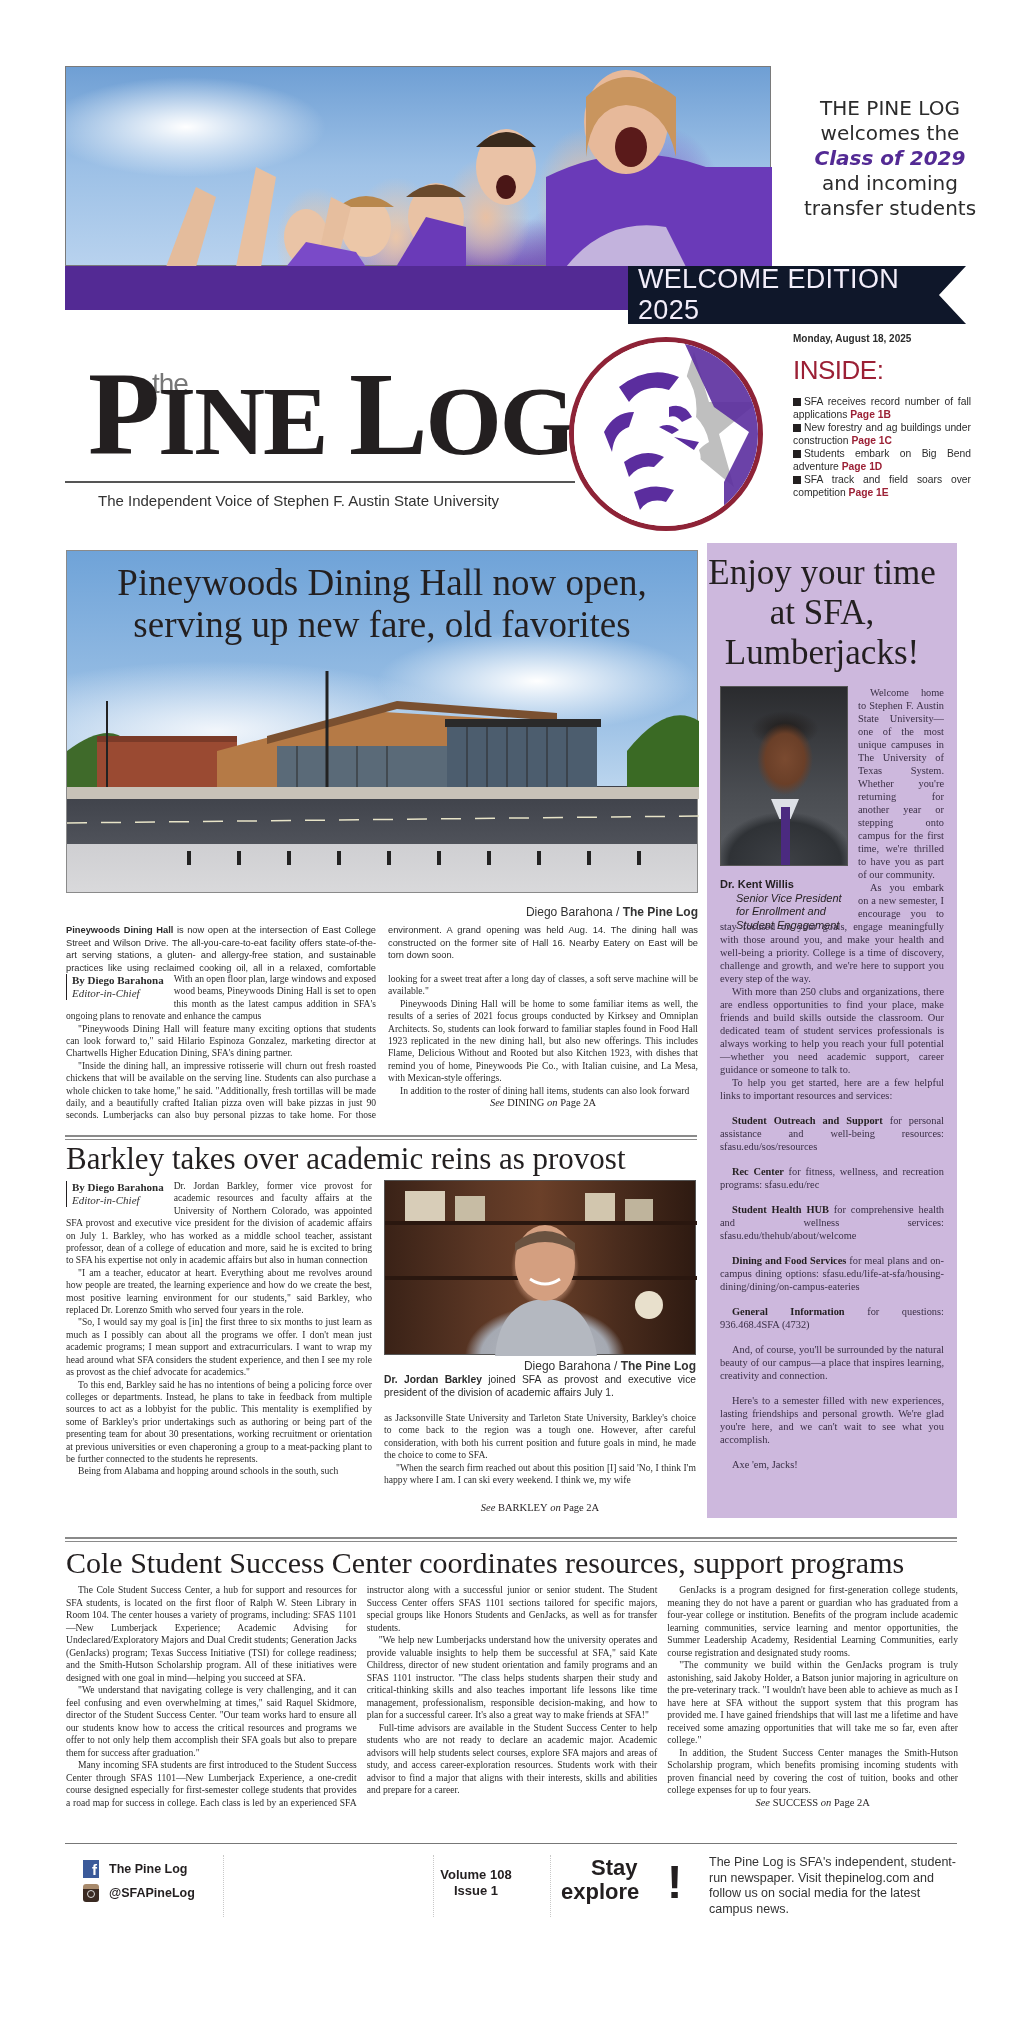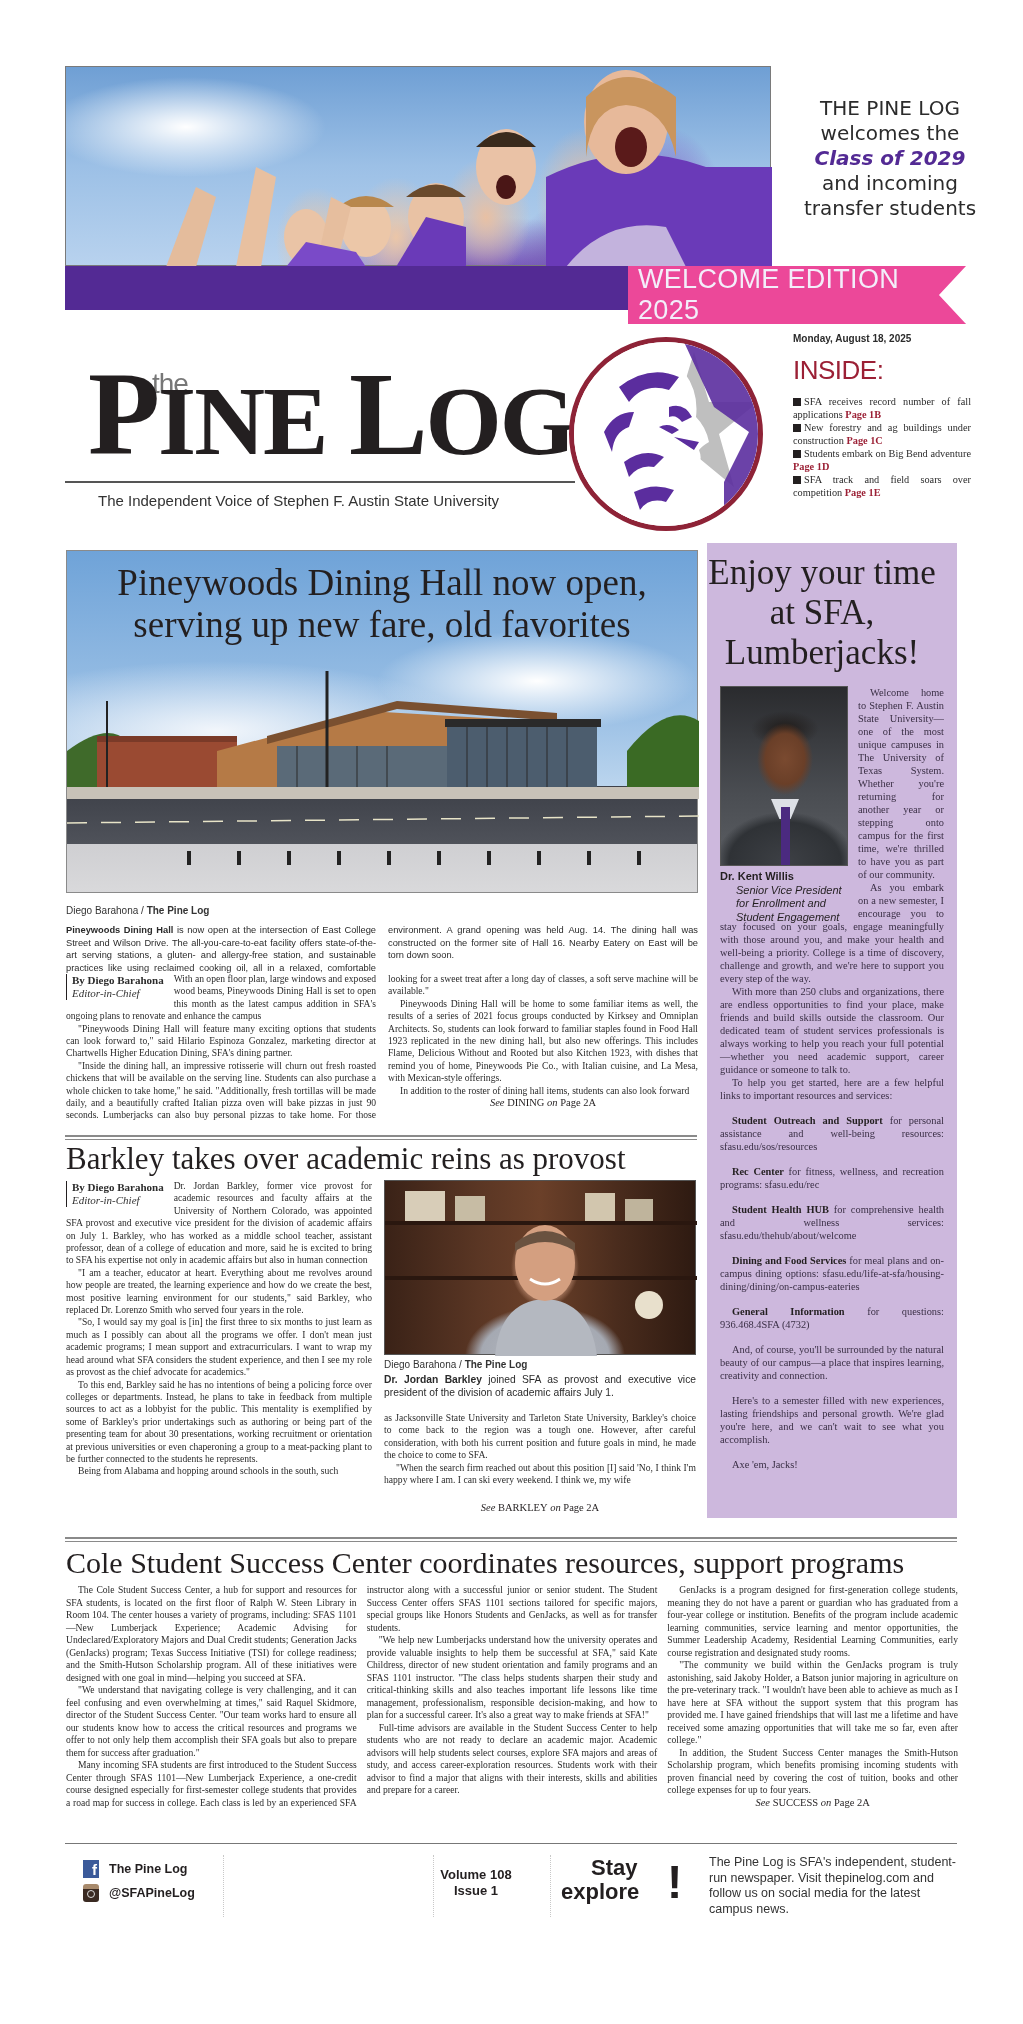--- a/index.html
+++ b/index.html
@@ -18,37 +18,37 @@
       radial-gradient(ellipse 45px 60px at 330px 170px, #ebc6a8 0%, rgba(235,198,168,0) 100%),
       radial-gradient(ellipse 40px 55px at 250px 175px, #e8c4a4 0%, rgba(232,196,164,0) 100%),
       radial-gradient(ellipse 120px 80px at 560px 200px, #5a2d9a 0%, rgba(90,45,154,0) 100%),
       radial-gradient(ellipse 200px 60px at 420px 210px, #6a3cb0 0%, rgba(106,60,176,0) 100%),
       radial-gradient(ellipse 140px 50px at 120px 60px, #ffffff 0%, rgba(255,255,255,0) 100%),
       linear-gradient(180deg, #6f9fd4 0%, #9cc0e6 50%, #b8d2ee 100%);
     border: 1px solid #7a7a7a;
   }
   .hero-band { left: 65px; top: 266px; width: 706px; height: 44px; background: #532a94; }
   .hero-ribbon {
-    left: 628px; top: 266px; width: 338px; height: 58px; background: #ec4899;
+    left: 628px; top: 266px; width: 338px; height: 58px; background: #0f172a;
     clip-path: polygon(0 0, 100% 0, 92% 50%, 100% 100%, 0 100%);
     box-shadow: 0 3px 4px rgba(0,0,0,0.3);
     color: #f3eefa; font-family: "Liberation Sans", sans-serif; font-size: 27px; letter-spacing: 0.3px;
     display: flex; align-items: center; padding-left: 10px; font-weight: 300;
   }
   .hero-welcome {
     left: 790px; top: 96px; width: 200px; text-align: center;
     font-family: "DejaVu Sans", sans-serif; font-size: 20px; line-height: 25px; color: #2b2b2b;
   }
   .hero-welcome .class { color: #532a94; font-weight: bold; font-style: italic; display: block; }
 
   
   .dateline { left: 793px; top: 333px; font-family: "Liberation Sans", sans-serif; font-size: 10px; font-weight: bold; color: #2b2b2b; }
   .inside-title { left: 793px; top: 355px; font-family: "Liberation Sans", sans-serif; font-size: 26px; color: #9b2035; letter-spacing: -0.5px; }
   .inside-list { left: 793px; top: 395px; width: 178px; font-family: "Liberation Sans", sans-serif; font-size: 10.3px; line-height: 13px; color: #2b2b2b; text-align: justify; }
-  .inside-list li { list-style: none; font-family: Liberation Serif, serif; }
+  .inside-list li { list-style: none; }
   .inside-list .bullet { display: inline-block; width: 8px; height: 8px; background: #231f20; margin-right: 3px; vertical-align: -1px; }
   .inside-list .pg { color: #9b2035; font-weight: bold; }
 
   .logo-wrap { left: 88px; top: 370px; }
   .logo-big { font-family: "Liberation Serif", serif; font-weight: bold; color: #231f20; font-size: 98px; line-height: 90px; letter-spacing: -2px; transform: scaleY(1.0); }
   .logo-big .cap { font-size: 118px; }
   .logo-the { left: 152px; top: 368px; font-family: "Liberation Sans", sans-serif; font-size: 28px; color: #777; letter-spacing: -1px; }
   .mast-rule { left: 65px; top: 481px; width: 510px; height: 2px; background: #555; }
   .tagline { left: 98px; top: 492px; font-family: "Liberation Sans", sans-serif; font-size: 15px; color: #333; }
 
@@ -63,21 +63,21 @@
     background:
       linear-gradient(180deg, rgba(0,0,0,0) 0%, rgba(0,0,0,0) 69%, #3d4048 69%, #4f525a 86%, #cfcfd2 86%, #d9d9db 100%),
       radial-gradient(ellipse 160px 50px at 470px 130px, #ffffff 0%, rgba(255,255,255,0) 100%),
       radial-gradient(ellipse 260px 70px at 150px 180px, #f2f6fb 0%, rgba(242,246,251,0) 100%),
       linear-gradient(180deg, #6fa3d8 0%, #9ec2e6 50%, #c4dbf0 75%);
   }
   .lead-title {
     left: 66px; top: 562px; width: 632px; text-align: center;
     font-family: "Liberation Serif", serif; font-size: 37px; line-height: 42px; color: #231f20;
   }
-  .photo-credit { font-family: "Liberation Sans", sans-serif; font-size: 10px; color: #333; text-align: left; }
+  .photo-credit { font-family: "Liberation Sans", sans-serif; font-size: 12px; color: #333; text-align: right; }
   .photo-credit b { font-weight: bold; }
 
   .lead-cutline {
     left: 66px; top: 924px; width: 632px; column-count: 2; column-gap: 12px;
     font-family: "Liberation Sans", sans-serif; font-size: 9.3px; line-height: 12.5px; color: #2b2b2b; text-align: justify;
   }
   .byline {
     float: left; border-left: 1px solid #231f20; padding-left: 5px; margin-right: 10px; margin-top: 1px;
     font-family: "Liberation Serif", serif; line-height: 13px;
   }
@@ -103,21 +103,21 @@
     position: absolute; left: 13px; top: 143px; width: 128px; height: 180px; border: 1px solid #555;
     background:
       radial-gradient(ellipse 28px 36px at 64px 72px, #7a4a30 0%, #6a3f28 70%, rgba(0,0,0,0) 100%),
       radial-gradient(ellipse 34px 18px at 64px 42px, #1e1a18 0%, rgba(0,0,0,0) 100%),
       radial-gradient(ellipse 70px 50px at 64px 175px, #3d4045 0%, #2f3236 80%, rgba(0,0,0,0) 100%),
       linear-gradient(180deg, #2a2b2e 0%, #4a4d52 60%, #5b5e63 100%);
   }
   .kent-tie { position: absolute; left: 60px; top: 120px; width: 9px; height: 58px; background: #4b2a80; }
   .kent-shirt { position: absolute; left: 50px; top: 112px; width: 28px; height: 20px; background: #dde0e6; clip-path: polygon(0 0, 100% 0, 70% 100%, 30% 100%); }
   .kent-caption { position: absolute; left: 13px; top: 327px; width: 135px; font-family: "Liberation Sans", sans-serif; font-size: 11px; line-height: 13.5px; color: #231f20; }
-  .kent-caption b { display: block; font-weight: bold; }
+  .kent-caption b { display: block; font-weight: bold; margin-top: 8px; }
   .kent-caption i { display: block; font-style: italic; margin-left: 16px; }
   .sidebar-body { position: absolute; left: 13px; top: 143px; width: 224px; font-size: 10.4px; line-height: 13px; text-align: justify; color: #3a2f45; }
   .sidebar-body .float-space { float: left; width: 138px; height: 233px; }
   .sidebar-body p { text-indent: 12px; }
   .sidebar-body p.gap { margin-top: 12px; }
   .sidebar-body b { color: #231f20; }
 
   
   .rule-2 { left: 65px; top: 1135px; width: 632px; }
   .barkley-title { left: 66px; top: 1141px; font-size: 31px; line-height: 36px; color: #231f20; font-family: "Liberation Serif", serif; }

